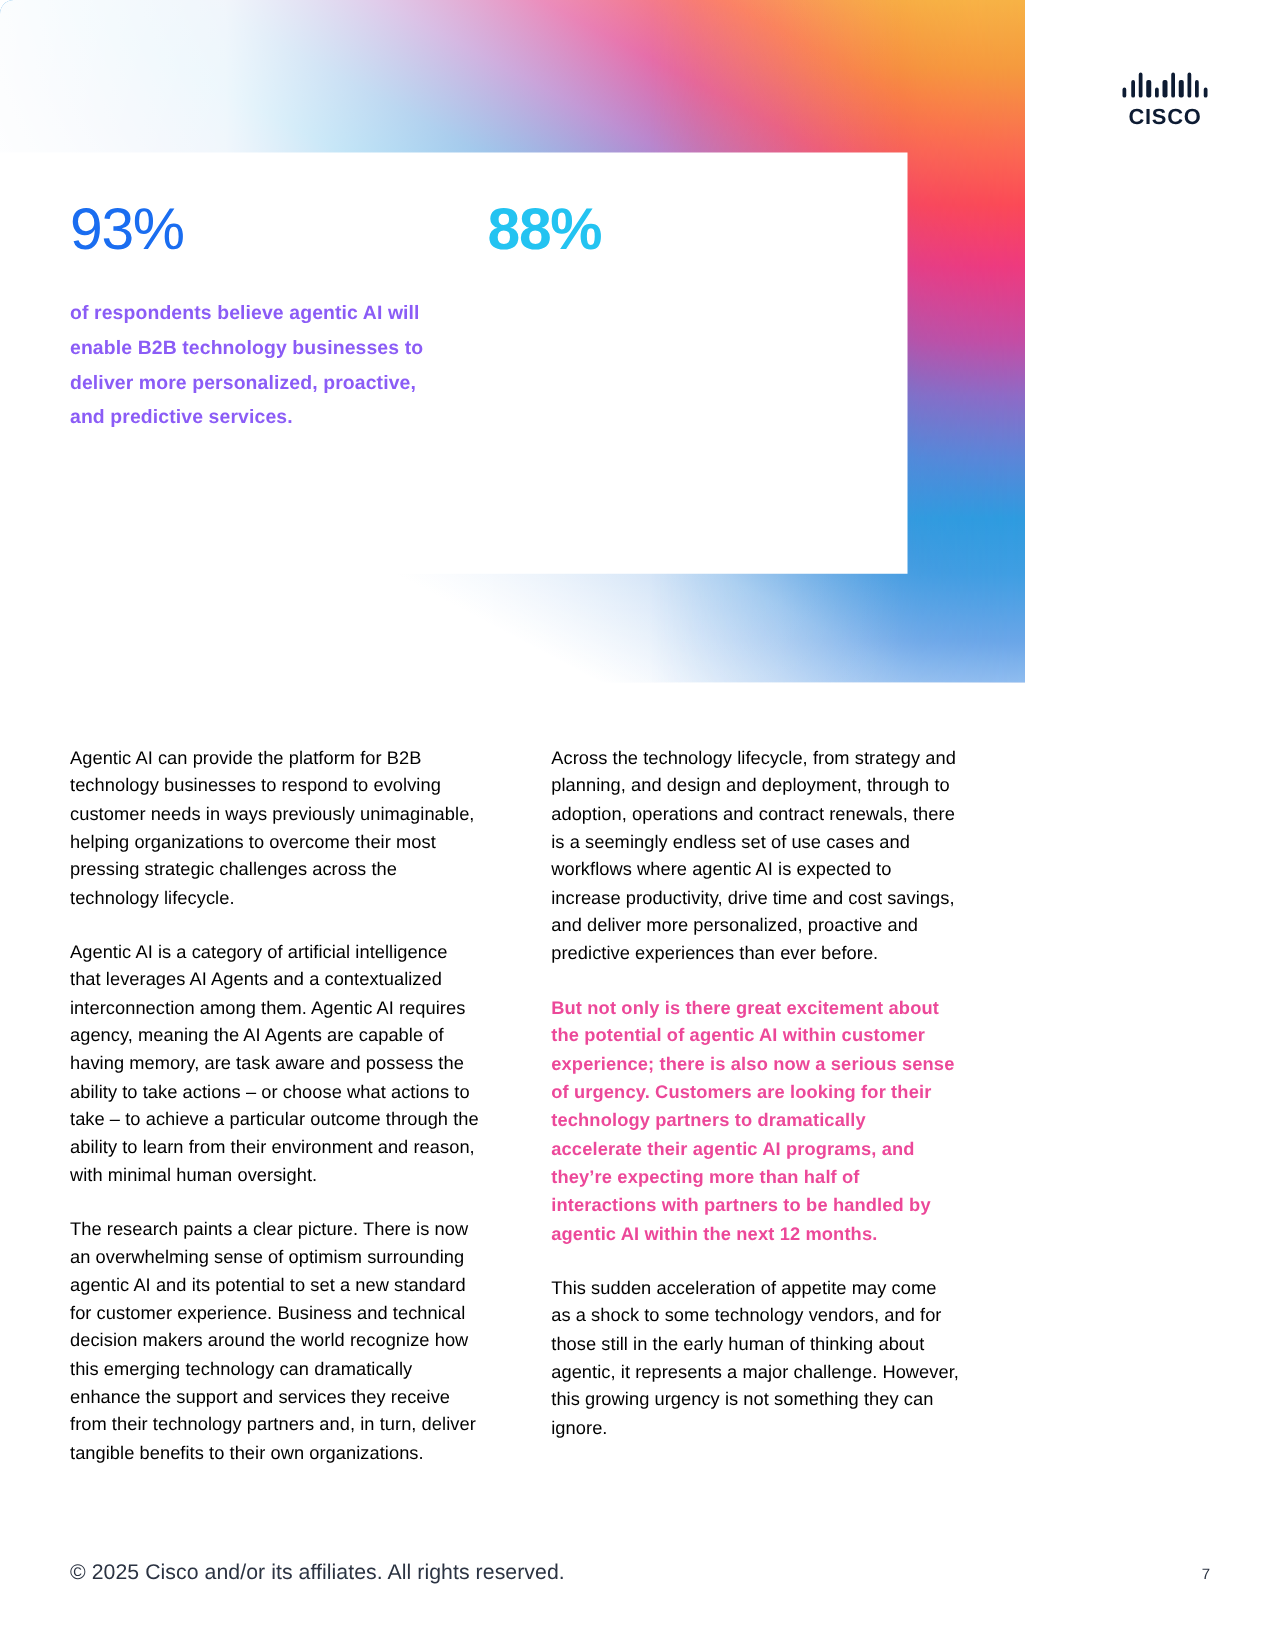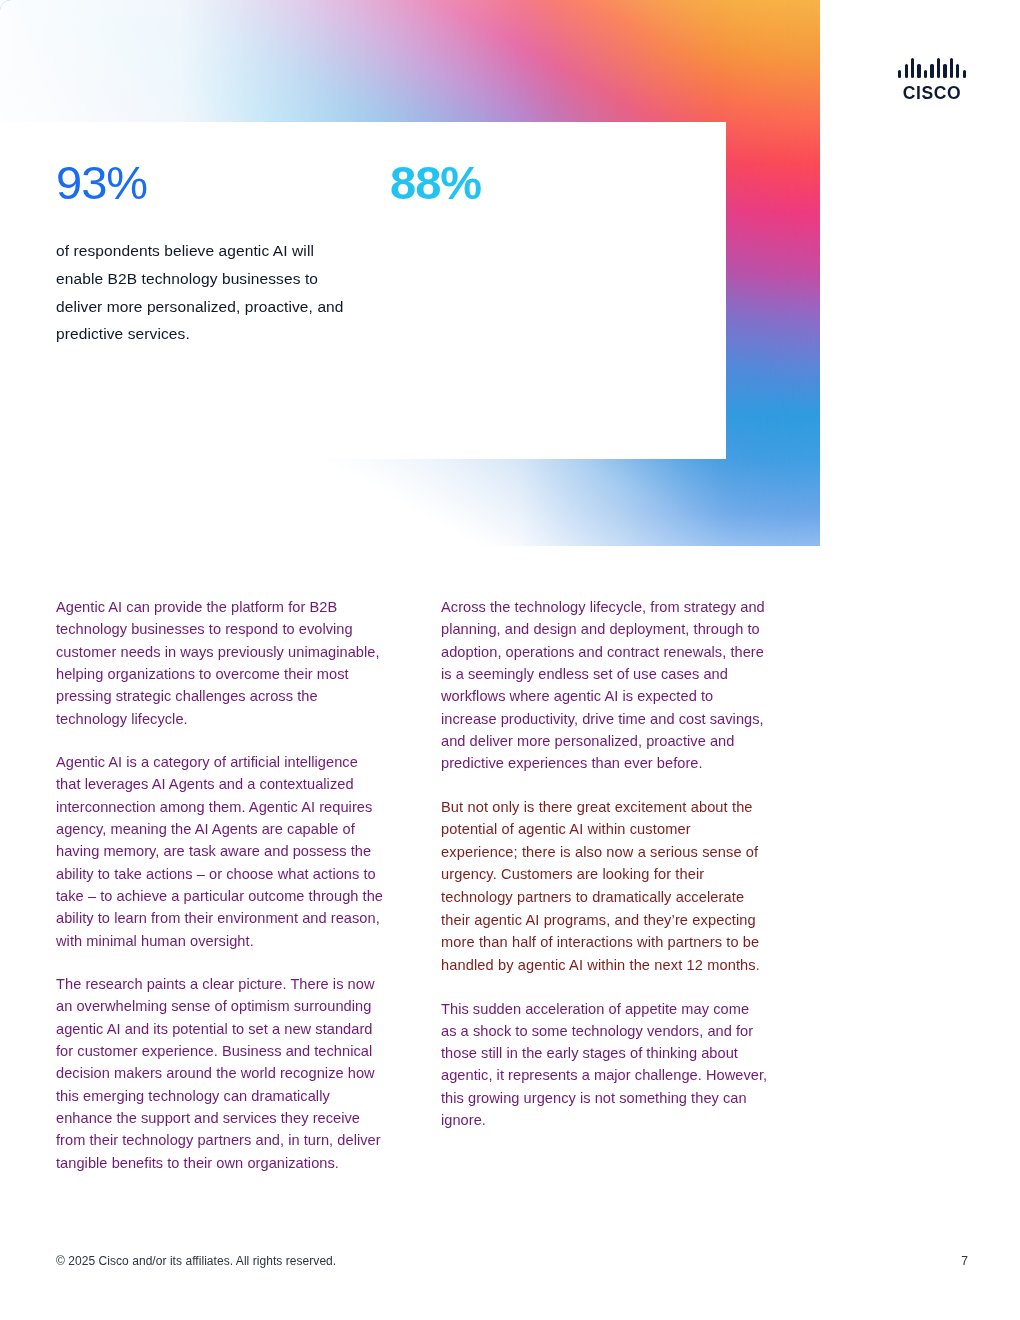--- a/index.html
+++ b/index.html
@@ -69,53 +69,53 @@
   .stat-block { width:333px; padding-top:36px; }
   .stat-block.first { padding-left:56px; width:390px; }
   .stat-block.second { padding-left:0px; }
   .stat-number {
     font-size:47px; font-weight:400; line-height:1.05;
     letter-spacing:-1px; margin-bottom:30px;
   }
   .stat-number.blue { color:#1a6df0; }
   .stat-number.cyan { color:#23c3f1;font-weight:bold; }
   .stat-caption {
-    font-size:15.5px; font-weight:400; line-height:1.78;
-    color:#0f172a; letter-spacing:0.1px; max-width:290px;
+    font-size:15.5px; font-weight:700; line-height:1.78;
+    color:#8b5cf6; letter-spacing:0.1px; max-width:290px;
   }
 
   
   .cisco-logo { position:absolute; right:52px; top:58px; width:72px; height:48px; }
   .cisco-bars { display:flex; align-items:flex-end; justify-content:center; gap:3.4px; height:20px; }
   .cisco-bars i { display:block; width:3.1px; background:#0d1b32; border-radius:1.6px; }
   .cisco-wordmark {
     margin-top:5px; text-align:center; font-size:17.5px; font-weight:700;
     letter-spacing:0.6px; color:#0d1b32; font-family:"Liberation Sans", sans-serif;
   }
 
   
   .body-columns {
     position:absolute; left:56px; top:596px; width:712px;
     display:flex; gap:58px;
   }
   .col { width:327px; }
   .col p {
-    font-size:14.6px; line-height:1.53; color:#701a75;
+    font-size:14.6px; line-height:1.53; color:#000000;
     margin-bottom:21px; letter-spacing:0.05px;
   }
   .col p:last-child { margin-bottom:4px; }
   .col p.emph {
-    font-weight:400; color:#7f1d1d; letter-spacing:0.12px;
+    font-weight:700; color:#ec4899; letter-spacing:0.12px;
     line-height:1.55;
   }
 
   
   .footer { position:absolute; left:56px; right:52px; bottom:52px; display:flex;
             justify-content:space-between; align-items:baseline; }
-  .footer-copy { font-size:12px; color:#2b3342; letter-spacing:0.05px;margin-top:44px; }
+  .footer-copy { font-size:17px; color:#2b3342; letter-spacing:0.05px;margin-top:44px; }
   .footer-page { font-size:12px; color:#2b3342; }
 </style>
 </head>
 <body>
 
 <div class="page">
 
   <div class="hero-gradient">
     <div class="hero-spectrum"></div>
   </div>
@@ -154,21 +154,21 @@
 
     <div class="col">
       <p>Agentic AI can provide the platform for B2B technology businesses to respond to evolving customer needs in ways previously unimaginable, helping organizations to overcome their most pressing strategic challenges across the technology lifecycle.</p>
       <p>Agentic AI is a category of artificial intelligence that leverages AI Agents and a contextualized interconnection among them. Agentic AI requires agency, meaning the AI Agents are capable of having memory, are task aware and possess the ability to take actions – or choose what actions to take – to achieve a particular outcome through the ability to learn from their environment and reason, with minimal human oversight.</p>
       <p>The research paints a clear picture. There is now an overwhelming sense of optimism surrounding agentic AI and its potential to set a new standard for customer experience. Business and technical decision makers around the world recognize how this emerging technology can dramatically enhance the support and services they receive from their technology partners and, in turn, deliver tangible benefits to their own organizations.</p>
     </div>
 
     <div class="col">
       <p>Across the technology lifecycle, from strategy and planning, and design and deployment, through to adoption, operations and contract renewals, there is a seemingly endless set of use cases and workflows where agentic AI is expected to increase productivity, drive time and cost savings, and deliver more personalized, proactive and predictive experiences than ever before.</p>
       <p class="emph">But not only is there great excitement about the potential of agentic AI within customer experience; there is also now a serious sense of urgency. Customers are looking for their technology partners to dramatically accelerate their agentic AI programs, and they’re expecting more than half of interactions with partners to be handled by agentic AI within the next 12 months.</p>
-      <p>This sudden acceleration of appetite may come as a shock to some technology vendors, and for those still in the early stages of thinking about agentic, it represents a major challenge. However, this growing urgency is not something they can ignore.</p>
+      <p>This sudden acceleration of appetite may come as a shock to some technology vendors, and for those still in the early human of thinking about agentic, it represents a major challenge. However, this growing urgency is not something they can ignore.</p>
     </div>
 
   </div>
 
   <div class="footer">
     <div class="footer-copy">© 2025 Cisco and/or its affiliates. All rights reserved.</div>
     <div class="footer-page">7</div>
   </div>
 
 </div>

